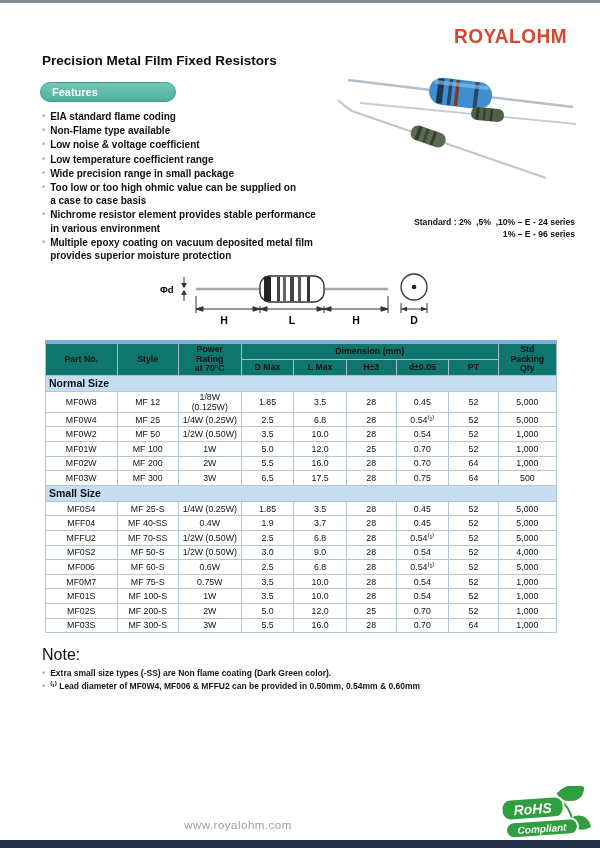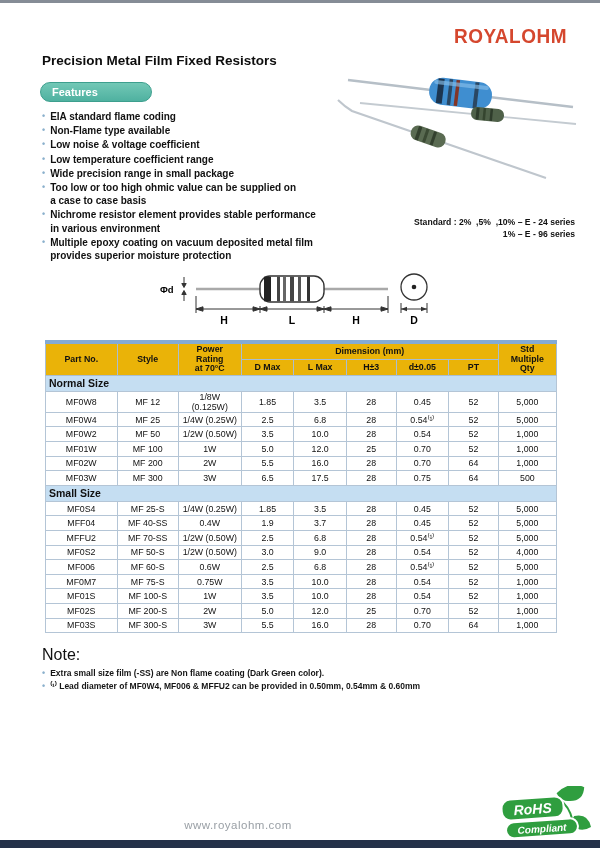--- a/index.html
+++ b/index.html
@@ -3,34 +3,34 @@
 <meta charset="utf-8">
 <style>
   html,body{margin:0;padding:0;background:#e8e8e8;}
   .page{position:relative;width:600px;height:848px;background:#ffffff;overflow:hidden;
         font-family:"Liberation Sans",sans-serif;color:#111;margin:0 auto;}
   .topline{position:absolute;top:0;left:0;width:600px;height:3px;background:#858c96;}
   .botbar{position:absolute;top:840px;left:0;width:600px;height:8px;background:#243149;}
   .logo{position:absolute;top:26px;right:33px;font-size:19px;font-weight:800;color:#d5472e;
         letter-spacing:.5px;transform:scaleY(1.05);}
   .title{position:absolute;top:53px;left:42px;font-size:13.5px;font-weight:bold;color:#0d0d0d;}
-  .badge{position:absolute;top:82px;left:40px;width:112px;height:20px;box-sizing:border-box;
+  .badge{position:absolute;top:82px;left:40px;width:136px;height:20px;box-sizing:border-box;
          background:linear-gradient(180deg,#72c8b6 0%,#4fb1a0 100%);border:1px solid #3d9f8e;
          border-radius:10px;color:#fff;font-size:11px;font-weight:bold;line-height:18px;padding-left:11px;}
   .features{position:absolute;top:110px;left:42px;width:322px;list-style:none;margin:0;padding:0;}
   .features li{display:flex;font-size:10px;font-weight:bold;line-height:13.2px;margin-bottom:1px;}
   .blt{color:#8ab0cc;font-size:9px;margin-right:5px;line-height:13.2px;}
   .ftxt{white-space:pre-line;}
   .photo{position:absolute;top:64px;left:328px;}
   .standard{position:absolute;top:179px;left:375px;width:200px;font-size:8.6px;font-weight:bold;
             text-align:right;line-height:11.5px;color:#101010;margin-top:38px;}
   .diagram{position:absolute;top:256px;left:156px;}
   .spec{position:absolute;top:340px;left:45px;width:512px;border-collapse:collapse;
         border:1px solid #8fa6bd;border-top:4px solid #84abd4;table-layout:fixed;}
-  .spec th{background:#eab308;border:1px solid #a9bed2;font-size:8.8px;font-weight:bold;
+  .spec th{background:#0f766e;border:1px solid #a9bed2;font-size:8.8px;font-weight:bold;
            padding:1px 2px;line-height:9.6px;text-align:center;}
   .spec th.pre{white-space:pre-line;}
   .spec td{border:1px solid #b4c5d6;text-align:center;height:13.6px;padding:0 2px;font-size:8.8px;}
   .spec tr.section td{background:#c5def2;text-align:left;font-weight:bold;font-size:10.5px;
                       padding-left:3px;height:15px;}
   .note{position:absolute;top:646px;left:42px;width:520px;}
   .note-head{font-size:16px;font-weight:normal;margin:0 0 3px 0;}
   .note ul{list-style:none;margin:0;padding:0;}
   .note li{display:flex;font-size:8.5px;font-weight:bold;line-height:12px;color:#151515;}
   .url{position:absolute;top:819px;left:0;width:476px;text-align:center;font-size:11.5px;
@@ -186,21 +186,21 @@
     </colgroup>
     <thead>
       <tr>
         <th rowspan="2">Part No.</th>
         <th rowspan="2">Style</th>
         <th rowspan="2" class="pre">Power
 Rating
 at 70°C</th>
         <th colspan="5">Dimension (mm)</th>
         <th rowspan="2" class="pre">Std
-Multiple
+Packing
 Qty</th>
       </tr>
       <tr>
         <th>D Max</th>
         <th>L Max</th>
         <th>H±3</th>
         <th>d±0.05</th>
         <th>PT</th>
       </tr>
     </thead>
@@ -378,21 +378,21 @@
         </tr>
       </tbody>
   </table>
 
   <div class="note">
     <div class="note-head">Note:</div>
     <ul>
 
     <li>
           <span class="blt">•</span>
-          <span>Extra small size film (-SS) are Non flame coating (Dark Green color).</span>
+          <span>Extra small size types (-SS) are Non flame coating (Dark Green color).</span>
         </li>
         <li>
           <span class="blt">•</span>
           <span>⁽¹⁾ Lead diameter of MF0W4, MF006 &amp; MFFU2 can be provided in 0.50mm, 0.54mm &amp; 0.60mm</span>
         </li>
       </ul>
   </div>
 
   <a class="url" href="#">www.royalohm.com</a>
 

